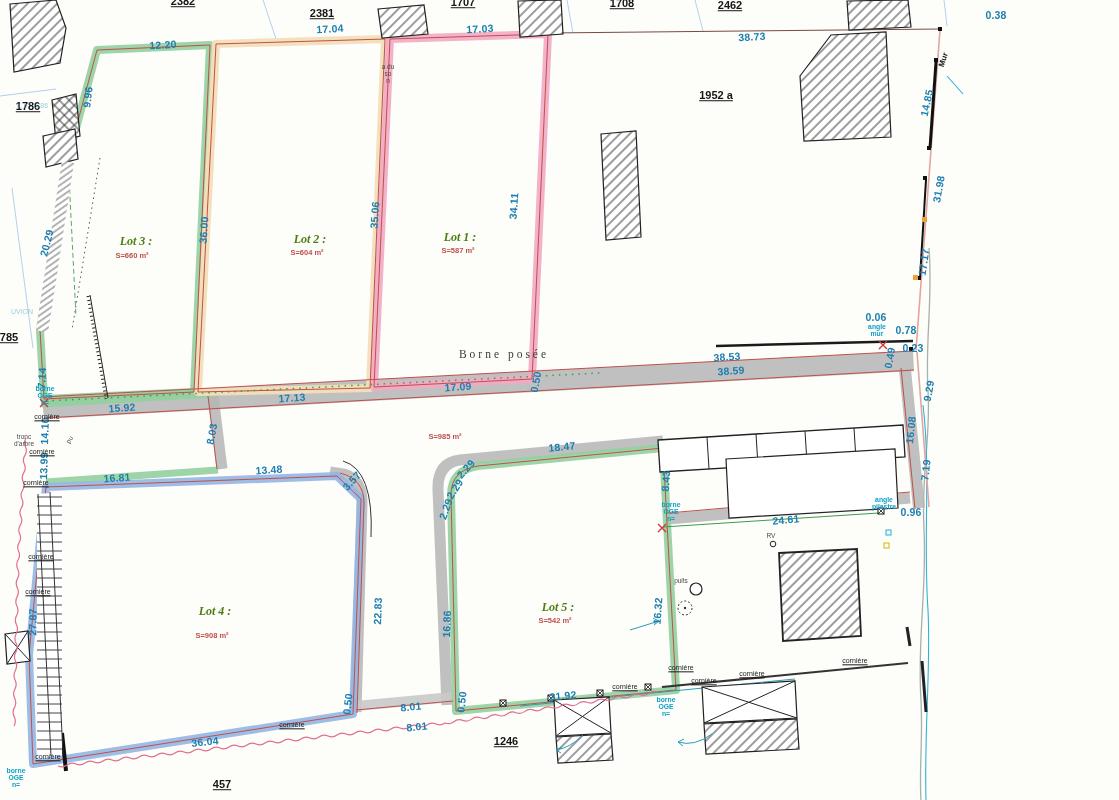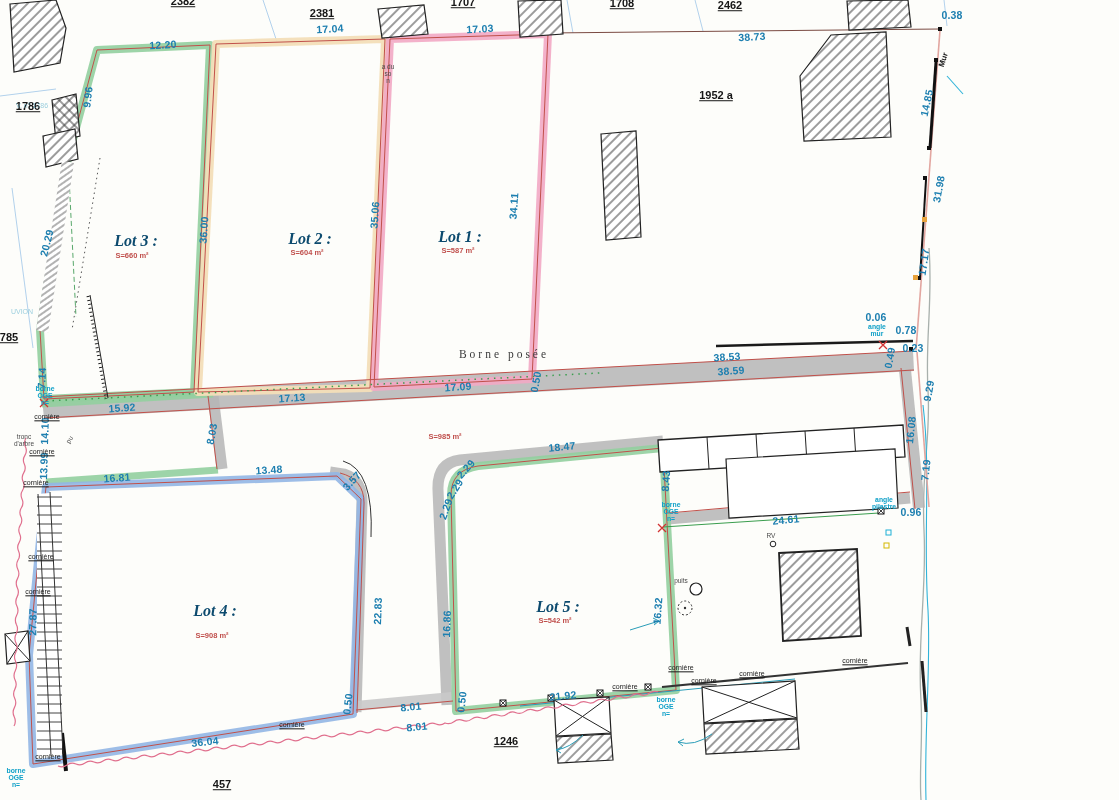--- a/index.html
+++ b/index.html
@@ -4,21 +4,21 @@
 <style>
   html,body{margin:0;padding:0;background:#e8e8e8;}
   .stage{position:relative;width:1119px;height:800px;background:#fdfdfa;overflow:hidden;
          font-family:"Liberation Sans",sans-serif;}
   .stage svg{position:absolute;left:0;top:0;}
   .lbl{position:absolute;transform:translate(-50%,-50%) rotate(var(--r,0deg));
        white-space:pre-line;text-align:center;line-height:1.05;pointer-events:none;}
   .m{font-size:10.5px;font-weight:700;color:#1d7fb0;letter-spacing:.2px;}
   .parcel{font-size:11px;font-weight:700;color:#161616;text-decoration:underline;}
   .lot{font-family:"Liberation Serif",serif;font-style:italic;font-weight:700;
-       font-size:16px;color:#0c4a6e;}
+       font-size:12px;color:#4d7c0f;}
   .area{font-size:7.5px;font-weight:700;color:#c0504d;}
   .serif{font-family:"Liberation Serif",serif;font-size:11.5px;color:#3a3a3a;letter-spacing:3px;}
   .corn{font-size:7px;color:#1a1a1a;text-decoration:underline;}
   .cyan{font-size:6.8px;font-weight:700;color:#0fa0c8;}
   .tiny{font-size:6.5px;color:#4a4a4a;}
   .faint{font-size:7px;color:#67b6cf;opacity:.65;}
   .mur{font-size:8px;color:#222;font-weight:700;}
 </style>
 </head>
 <body>
@@ -214,21 +214,21 @@
 <span class="lbl lot" style="left:215px;top:611px">Lot 4 :</span>
 <span class="lbl area" style="left:212px;top:636px">S=908 m²</span>
 <span class="lbl lot" style="left:558px;top:607px">Lot 5 :</span>
 <span class="lbl area" style="left:555px;top:621px">S=542 m²</span>
 <span class="lbl area" style="left:445px;top:437px">S=985 m²</span>
 
 <span class="lbl m" style="left:163px;top:45px;--r:-3deg">12.20</span>
 <span class="lbl m" style="left:330px;top:29px;--r:-3deg">17.04</span>
 <span class="lbl m" style="left:480px;top:29px;--r:-3deg">17.03</span>
 <span class="lbl m" style="left:752px;top:37px;--r:-3deg">38.73</span>
-<span class="lbl m" style="left:952px;top:16px">0.38</span>
+<span class="lbl m" style="left:996px;top:16px">0.38</span>
 <span class="lbl m" style="left:88px;top:97px;--r:-83deg">9.96</span>
 <span class="lbl m" style="left:47px;top:243px;--r:-76deg">20.29</span>
 <span class="lbl m" style="left:42px;top:378px;--r:-86deg">7.14</span>
 <span class="lbl m" style="left:45px;top:431px;--r:-88deg">14.10</span>
 <span class="lbl m" style="left:44px;top:466px;--r:-88deg">13.99</span>
 <span class="lbl m" style="left:33px;top:622px;--r:-89deg">27.87</span>
 <span class="lbl m" style="left:204px;top:230px;--r:-86deg">36.00</span>
 <span class="lbl m" style="left:375px;top:215px;--r:-86deg">35.06</span>
 <span class="lbl m" style="left:514px;top:206px;--r:-86deg">34.11</span>
 <span class="lbl m" style="left:292px;top:398px;--r:-4deg">17.13</span>

